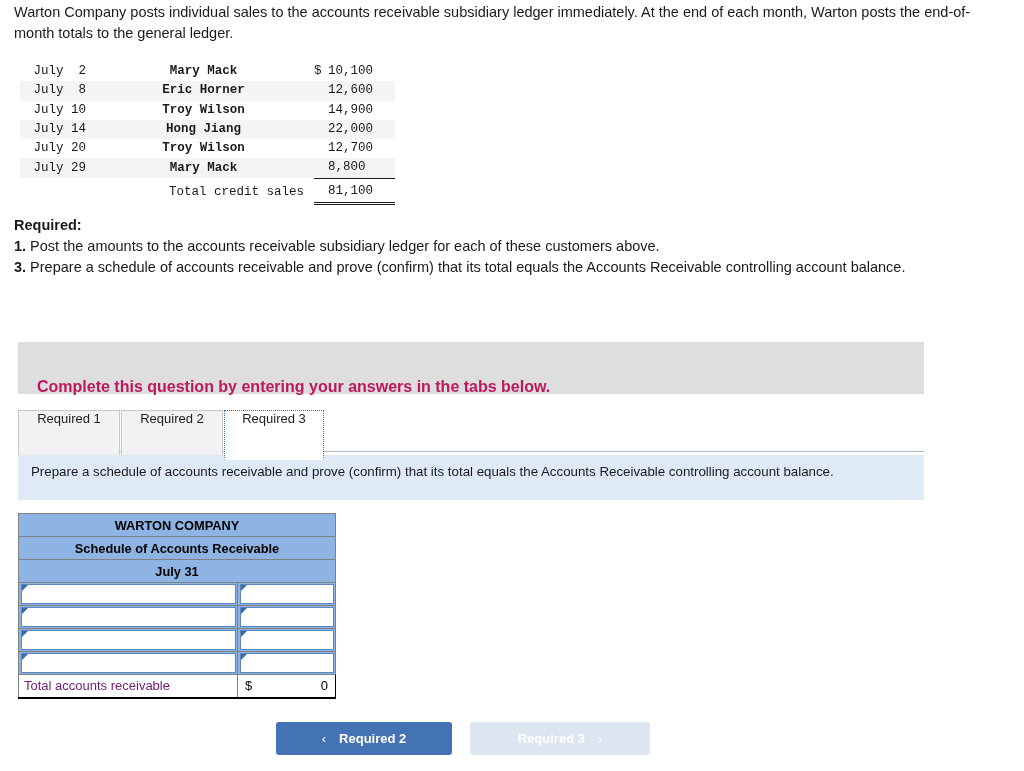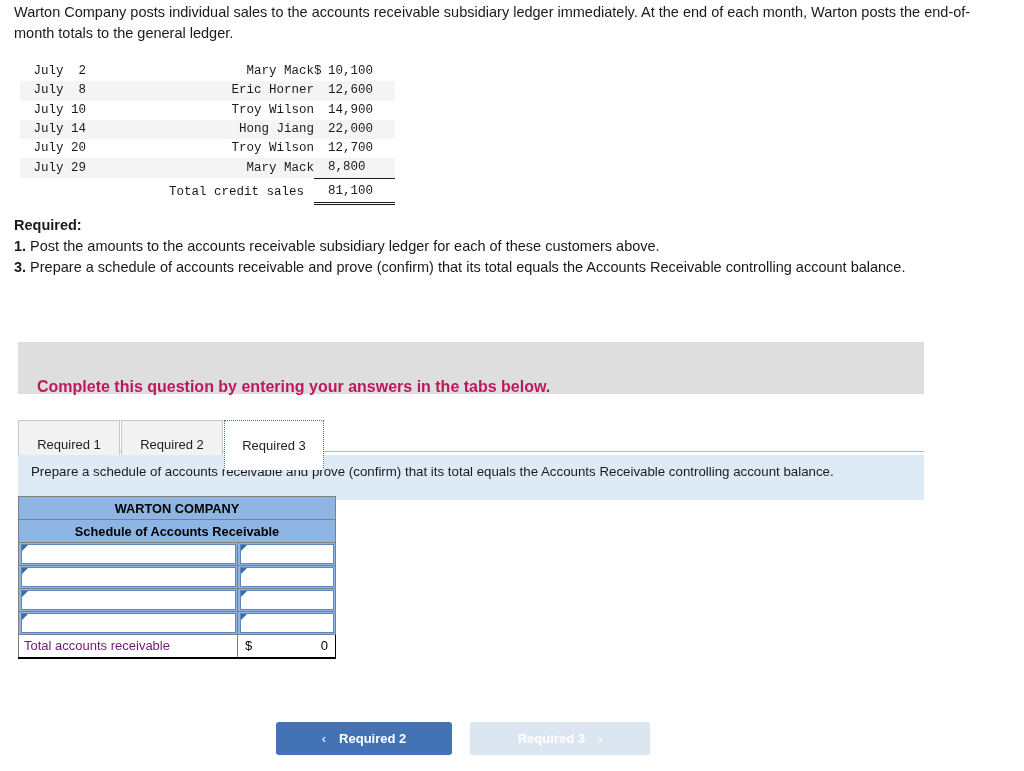--- a/index.html
+++ b/index.html
@@ -43,21 +43,21 @@
     line-height: 17.3px;
     white-space: pre;
     margin-top: 28px;
   }
   .ledger tr.shaded td { background: #f4f4f4; }
   .ledger .c-date {
     text-align: right;
     width: 66px;
     padding-right: 7px;
   }
-  .ledger .c-name { text-align: right; }
+  .ledger .c-name { text-align: center; font-weight: bold; }
   .ledger .c-cur {
     text-align: left;
     width: 14px;
   }
   .ledger .c-amt {
     text-align: left;
     width: 66px;
     padding-right: 1px;
   }
   .ledger .total-label {
@@ -111,25 +111,24 @@
     position: absolute;
     left: 18px;
     top: 402px;
     width: 906px;
     height: 50px;
     border-bottom: 1px solid #a9b7c6;
     box-sizing: border-box;
   }
   .tab {
     position: absolute;
-    top: 18px;
+    top: 8px;
     height: 49px;
     box-sizing: border-box;
     display: flex;
-    align-items: center;
     justify-content: center;
     font-size: 13px;
     color: #222;
     background: #f2f2f2;
     border: 1px solid #c8c8c8;
   }
   .tab.active {
     background: #ffffff;
     border: 1px dotted #4472a8;
     border-bottom: 1px solid #ffffff;
@@ -157,21 +156,21 @@
     width: 870px;
     font-size: 13.3px;
     line-height: 19px;
     color: #1a1a1a;
   }
 
   
   .schedule {
     position: absolute;
     left: 18px;
-    top: 496px;
+    top: 513px;
     width: 317px;
     border-collapse: collapse;
     table-layout: fixed;
     font-size: 13px;
     border-radius: 6px;
   }
   .schedule td {
     border: 1px solid #808080;
     padding: 0;
     height: 23px;
@@ -362,20 +361,23 @@
     <col style="width:219px">
     <col style="width:98px">
   </colgroup>
   <tbody>
     <tr>
       <td class="sched-head" colspan="2">WARTON COMPANY</td>
     </tr>
     <tr>
       <td class="sched-head" colspan="2">Schedule of Accounts Receivable</td>
     </tr>
+    <tr>
+      <td class="sched-head" colspan="2">July 31</td>
+    </tr>
 
     <tr>
       <td class="entry-cell">
         <div class="inp"></div>
       </td>
       <td class="entry-cell">
         <div class="inp"></div>
       </td>
     </tr>
     <tr>

